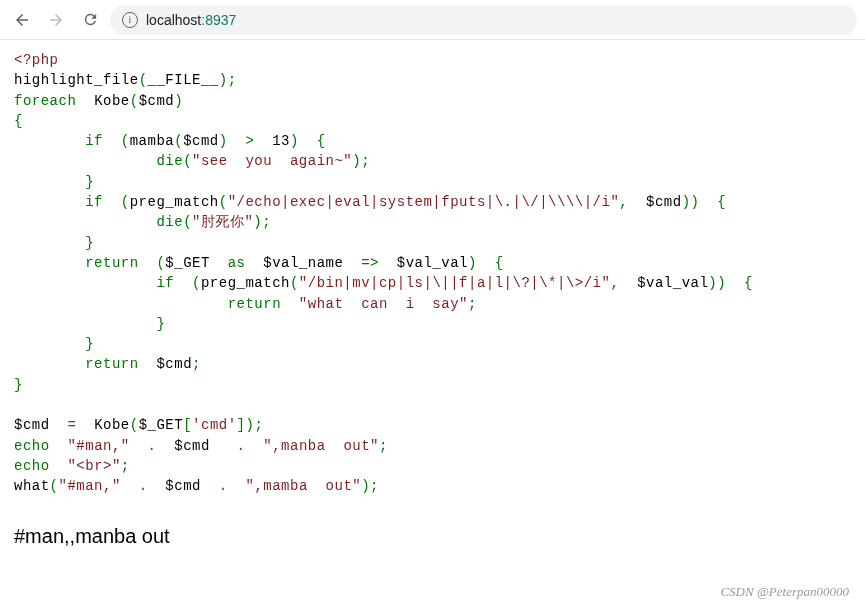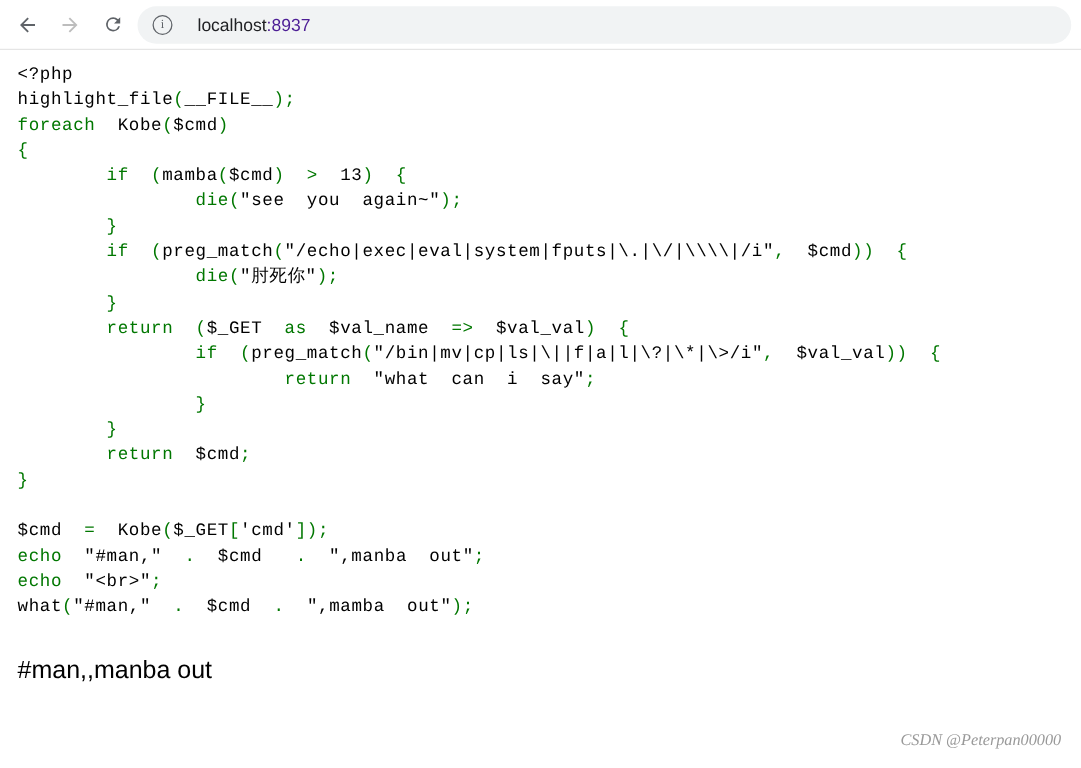--- a/index.html
+++ b/index.html
@@ -4,28 +4,28 @@
   <style>
     * { box-sizing: border-box; margin: 0; padding: 0; }
     body { font-family: Arial, sans-serif; background: #fff; width: 865px; height: 614px; overflow: hidden; position: relative; }
     
     .toolbar { display: flex; align-items: center; height: 40px; padding: 4px 8px; gap: 6px; border-bottom: 1px solid #e5e5e5; }
     .nav-btn { width: 28px; height: 28px; display: flex; align-items: center; justify-content: center; border-radius: 50%; color: #5f6368; cursor: pointer; }
     .nav-btn.disabled { color: #bdbdbd; }
     .addrbar { flex: 1; height: 30px; background: #f1f3f4; border-radius: 15px; display: flex; align-items: center; padding: 0 12px; gap: 8px; color: #5f6368; font-size: 14px; }
     .info-icon { width: 16px; height: 16px; border: 1.5px solid #5f6368; border-radius: 50%; display: flex; align-items: center; justify-content: center; font-size: 10px; font-family: serif; }
     .addr-text { color: #202124; font-size: 14px; }
-    .addr-host { color: #202124; margin-left: 12px; }
-    .addr-port { color: #4c1d95; }
+    .addr-host { color: #202124; }
+    .addr-port { color: #0f766e; }
     
     .content { padding: 10px 14px 10px 14px; }
     
     .code { font-family: "Courier New", monospace; font-size: 14px; line-height: 1.45; letter-spacing: 0.5px; white-space: pre; }
     
-    .c-red { color: #000000; }
+    .c-red { color: #7f1d1d; }
     .c-green { color: #007700; }
     .c-blue { color: #000000; }
     
     .output { font-family: Arial, sans-serif; font-size: 20px; color: #000; margin-top: 28px; }
     
     .watermark { position: absolute; right: 16px; bottom: 14px; color: #999; font-size: 13px; font-style: italic; font-family: Liberation Serif, serif; }
   </style>
 </head>
 <body>
 

